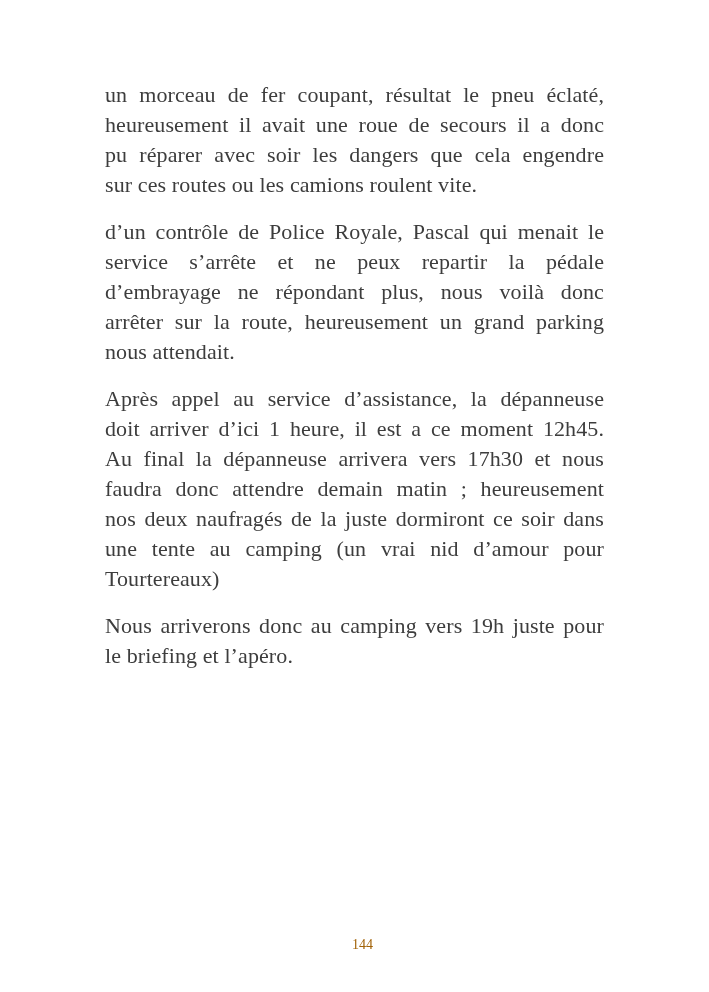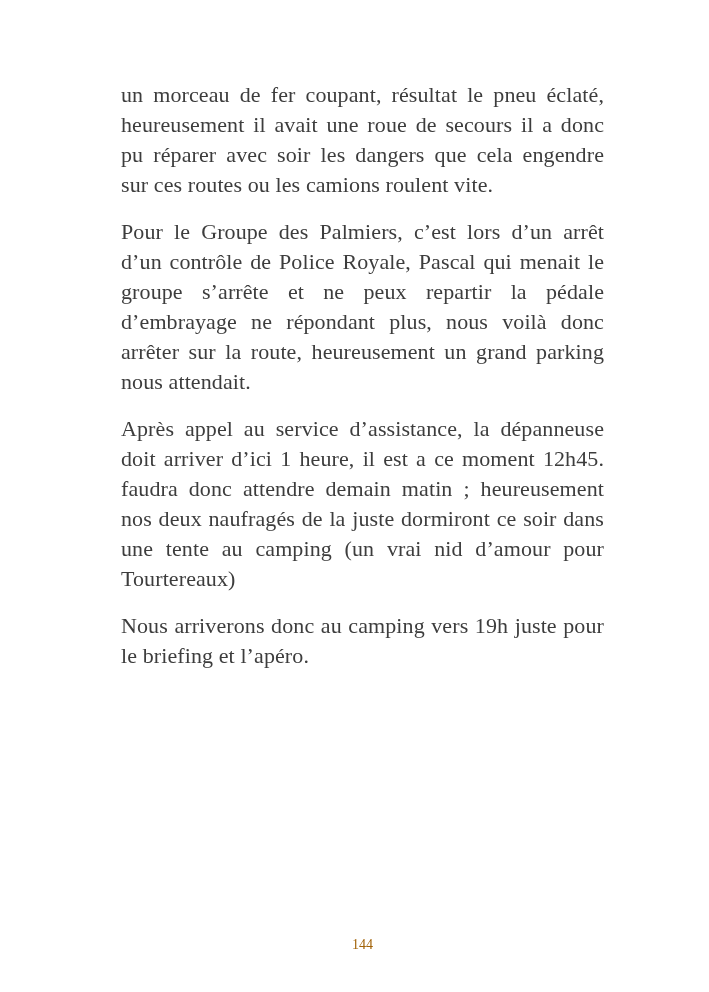--- a/index.html
+++ b/index.html
@@ -15,21 +15,21 @@
     overflow: hidden;
     font-family: "Liberation Serif", "DejaVu Serif", serif;
   }
   .text-block {
     position: absolute;
     top: 80px;
     left: 105px;
     width: 499px;
   }
   .para {
-    margin: 0 0 17px 16px;
+    margin: 0 0 17px 0;
     font-size: 22px;
     line-height: 30px;
     color: #3d3d3d;
     letter-spacing: 0.1px;
   }
   .line {
     display: block;
     text-align: justify;
     text-align-last: justify;
   }
@@ -52,30 +52,30 @@
 
 <div class="page">
   <div class="text-block">
       <p class="para">
         <span class="line">un morceau de fer coupant, résultat le pneu éclaté,</span>
         <span class="line">heureusement il avait une roue de secours il a donc</span>
         <span class="line">pu réparer avec soir les dangers que cela engendre</span>
         <span class="line last">sur ces routes ou les camions roulent vite.</span>
       </p>
       <p class="para">
-        <span class="line">Pour le Groupe des Palmiers, c’est lors d’un arrêt</span>
         <span class="line">d’un contrôle de Police Royale, Pascal qui menait le</span>
-        <span class="line">groupe s’arrête et ne peux repartir la pédale</span>
+        <span class="line">service s’arrête et ne peux repartir la pédale</span>
         <span class="line">d’embrayage ne répondant plus, nous voilà donc</span>
         <span class="line">arrêter sur la route, heureusement un grand parking</span>
         <span class="line last">nous attendait.</span>
       </p>
       <p class="para">
         <span class="line">Après appel au service d’assistance, la dépanneuse</span>
         <span class="line">doit arriver d’ici 1 heure, il est a ce moment 12h45.</span>
+        <span class="line">Au final la dépanneuse arrivera vers 17h30 et nous</span>
         <span class="line">faudra donc attendre demain matin ; heureusement</span>
         <span class="line">nos deux naufragés de la juste dormiront ce soir dans</span>
         <span class="line">une tente au camping (un vrai nid d’amour pour</span>
         <span class="line last">Tourtereaux)</span>
       </p>
       <p class="para">
         <span class="line">Nous arriverons donc au camping vers 19h juste pour</span>
         <span class="line last">le briefing et l’apéro.</span>
       </p>
     </div>

